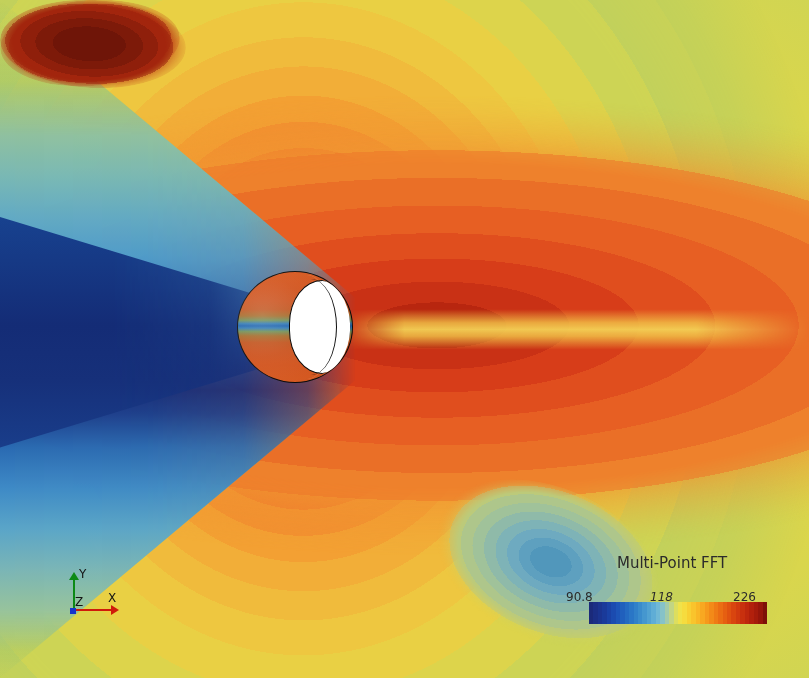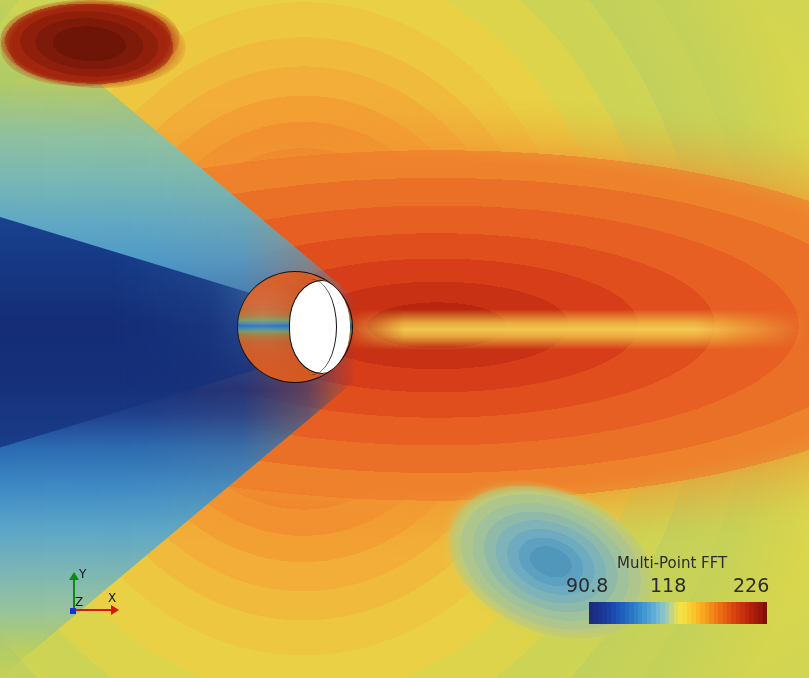--- a/index.html
+++ b/index.html
@@ -429,28 +429,28 @@
   #scalar-bar-title {
     position: absolute;
     left: 51px; top: 0px;
     font-size: 15px;
     color: #2b2b2b;
     white-space: nowrap;
     line-height: 1;
   }
   .scalar-tick-label {
     position: absolute;
-    top: 20px;
-    font-size: 19px;
+    top: 35px;
+    font-size: 12px;
     color: #2b2b2b;
     line-height: 1;
     white-space: nowrap;
   }
   #scalar-tick-min { left: 0px; }
-  #scalar-tick-mid { left: 84px; }
+  #scalar-tick-mid { left: 84px; font-style: italic; }
   #scalar-tick-max { left: 167px; }
   #scalar-bar-gradient {
     position: absolute;
     left: 23px; top: 46px;
     width: 178px; height: 22px;
   }
   .scalar-swatch {
     position: absolute;
     top: 0;
     height: 100%;

